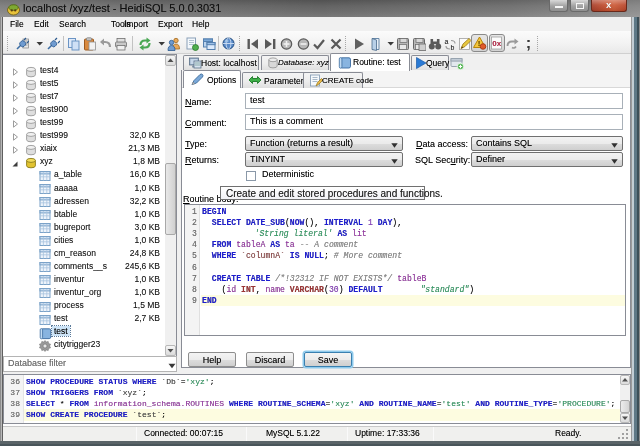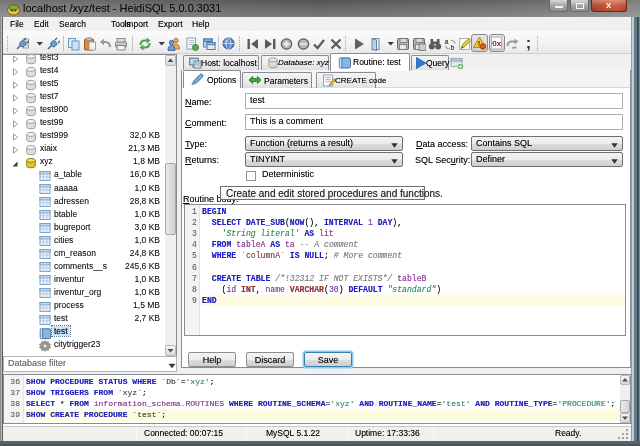--- a/index.html
+++ b/index.html
@@ -3,21 +3,21 @@
 *{margin:0;padding:0;box-sizing:border-box;}
 html,body{width:640px;height:446px;overflow:hidden;}
 body{font-family:"Liberation Sans",sans-serif;font-size:9px;text-shadow:0 0 0.4px rgba(0,0,0,0.4);background:#fff;position:relative;color:#000;}
 .abs{position:absolute;white-space:nowrap;}
 .mono{font-family:"Liberation Mono",monospace;}
 .k{color:#1c1cd2;font-weight:bold;}
 .t{color:#9c3333;font-weight:bold;}
 .i{color:#9a35a8;}
 .q{color:#8c4040;}
 .n{color:#8a3ec2;}
-.s{color:#2f9e64;font-style:italic;}
+.s{color:#2f9e64;font-style:italic;margin-left:33px;}
 .c{color:#8a8a8a;font-style:italic;}
 .kq{color:#1c1cd2;font-weight:bold;}
 .iq{color:#9a35a8;}
 .sq{color:#2f9e64;}
 .bq{color:#4a4a4a;}
 </style></head><body>
 
 <div class="abs" style="left:0;top:0;width:640px;height:446px;background:#f0f0f0;"></div>
 <div class="abs" style="left:0;top:0;width:3px;height:446px;background:linear-gradient(90deg,#8c8c8c 0 1px,#b8b8b8 1px 2px,#5f5f5f 2px 3px);"></div>
 <div class="abs" style="left:631px;top:17px;width:9px;height:429px;background:linear-gradient(90deg,#9a9a9a 0 1px,#c2cdd4 1px 3px,#5e7886 3px 6px,#3c4f58 6px 8px,#8a8a8a 8px 9px);"></div>
@@ -204,30 +204,20 @@
   </svg>
 <svg class="abs" style="left:505px;top:37px" width="14" height="14" viewBox="0 0 14 14">
     <path d="M2.5 9 Q2.5 4.5 7 4.5 L10.5 4.5" fill="none" stroke="#9a9a9a" stroke-width="1.8"></path>
     <path d="M9.5 1.5 L13.5 4.5 L9.5 7.5 z" fill="#9a9a9a"></path>
     <path d="M11 9.5 q-1.5 2.5 -4 1" fill="none" stroke="#9a9a9a" stroke-width="1.5"></path>
   </svg>
 <div class="abs" style="left:537px;top:36px;width:1px;height:15px;border-left:1px dotted #a8a8a8;"></div>
 <span class="abs" style="left:526px;top:34px;font-size:15px;font-weight:bold;color:#383838;">;</span>
 <div class="abs" style="left:3px;top:54px;width:174px;height:318px;background:#fff;border:1px solid #898c95;border-left:none;"></div>
 <div class="abs" style="left:3px;top:0;width:162px;height:372px;overflow:hidden;font-size:8.5px;">
-<div style="position:absolute;left:0;top:52.0px;width:160px;height:13.05px;">
-      <svg style="position:absolute;left:9px;top:3px" width="7" height="8" viewBox="0 0 7 8">
-        <path d="M1.5 0.8 L5.5 4 L1.5 7.2 z" fill="none" stroke="#9c9c9c" stroke-width="1"></path>
-      </svg>
-      <span style="position:absolute;left:22px;top:0.5px;"><svg width="12" height="12" viewBox="0 0 12 12">
-          <path d="M1.6 3.4 v5.4 a4.4 2.0 0 0 0 8.8 0 v-5.4" fill="#dedede" stroke="#9a9a9a" stroke-width="0.9"></path>
-          <ellipse cx="6" cy="3.4" rx="4.4" ry="2.0" fill="#f0f0f0" stroke="#9a9a9a" stroke-width="0.9"></ellipse>
-        </svg></span>
-      <span style="position:absolute;left:37px;top:0;color:#1a1a1a;">test3</span>
-    </div>
 <div style="position:absolute;left:0;top:65.0px;width:160px;height:13.05px;">
       <svg style="position:absolute;left:9px;top:3px" width="7" height="8" viewBox="0 0 7 8">
         <path d="M1.5 0.8 L5.5 4 L1.5 7.2 z" fill="none" stroke="#9c9c9c" stroke-width="1"></path>
       </svg>
       <span style="position:absolute;left:22px;top:0.5px;"><svg width="12" height="12" viewBox="0 0 12 12">
           <path d="M1.6 3.4 v5.4 a4.4 2.0 0 0 0 8.8 0 v-5.4" fill="#dedede" stroke="#9a9a9a" stroke-width="0.9"></path>
           <ellipse cx="6" cy="3.4" rx="4.4" ry="2.0" fill="#f0f0f0" stroke="#9a9a9a" stroke-width="0.9"></ellipse>
         </svg></span>
       <span style="position:absolute;left:37px;top:0;color:#1a1a1a;">test4</span>
     </div>
@@ -328,21 +318,21 @@
     </div>
 <div style="position:absolute;left:0;top:195.6px;width:160px;height:13.05px;">
       <span style="position:absolute;left:36px;top:0.5px;"><svg width="12" height="12" viewBox="0 0 12 12">
           <rect x="1" y="1.5" width="10" height="9" fill="#eef4fb" stroke="#7ba2c8" stroke-width="1"></rect>
           <rect x="1" y="1.5" width="10" height="2.4" fill="#cfe0f2" stroke="#7ba2c8" stroke-width="1"></rect>
           <line x1="4.4" y1="2" x2="4.4" y2="10.5" stroke="#a8c4de" stroke-width="0.8"></line>
           <line x1="7.8" y1="2" x2="7.8" y2="10.5" stroke="#a8c4de" stroke-width="0.8"></line>
           <line x1="1" y1="6.8" x2="11" y2="6.8" stroke="#a8c4de" stroke-width="0.8"></line>
         </svg></span>
       <span style="position:absolute;left:51px;top:0;color:#1a1a1a;">adressen</span>
-      <span style="position:absolute;right:3px;top:0;color:#1a1a1a;">28,8 KB</span>
+      <span style="position:absolute;right:3px;top:0;color:#1a1a1a;">32,2 KB</span>
     </div>
 <div style="position:absolute;left:0;top:208.6px;width:160px;height:13.05px;">
       <span style="position:absolute;left:36px;top:0.5px;"><svg width="12" height="12" viewBox="0 0 12 12">
           <rect x="1" y="1.5" width="10" height="9" fill="#eef4fb" stroke="#7ba2c8" stroke-width="1"></rect>
           <rect x="1" y="1.5" width="10" height="2.4" fill="#cfe0f2" stroke="#7ba2c8" stroke-width="1"></rect>
           <line x1="4.4" y1="2" x2="4.4" y2="10.5" stroke="#a8c4de" stroke-width="0.8"></line>
           <line x1="7.8" y1="2" x2="7.8" y2="10.5" stroke="#a8c4de" stroke-width="0.8"></line>
           <line x1="1" y1="6.8" x2="11" y2="6.8" stroke="#a8c4de" stroke-width="0.8"></line>
         </svg></span>
       <span style="position:absolute;left:51px;top:0;color:#1a1a1a;">btable</span>
@@ -512,21 +502,21 @@
         <path d="M2 11.5 L4.8 10.8 L3 9 z" fill="#c0c0c0" stroke="#808080" stroke-width="0.5"></path>
       </svg></span>
     <span class="abs" style="left:23px;top:3.5px;font-size:8.5px;">Options</span>
   </div>
 <div class="abs" style="left:242px;top:72px;width:70px;height:16px;background:linear-gradient(180deg,#f4f4f4,#ededed 55%,#dfdfdf);border:1px solid #898c95;border-bottom:none;border-radius:2px 2px 0 0;z-index:4;">
     <span class="abs" style="left:5px;top:1px;"><svg width="14" height="12" viewBox="0 0 14 12">
         <path d="M4.5 1.5 L1 5 L4.5 8.5 V6.5 H9.5 V8.5 L13 5 L9.5 1.5 V3.5 H4.5 z" fill="#3fae49" stroke="#1a7a24" stroke-width="0.9" transform="translate(0,1)"></path>
       </svg></span>
     <span class="abs" style="left:21px;top:2.5px;font-size:8.5px;">Parameters</span>
   </div>
-<div class="abs" style="left:316px;top:72px;width:60px;height:16px;background:linear-gradient(180deg,#f4f4f4,#ededed 55%,#dfdfdf);border:1px solid #898c95;border-bottom:none;border-radius:2px 2px 0 0;z-index:4;padding-left:31px;">
+<div class="abs" style="left:303px;top:72px;width:60px;height:16px;background:linear-gradient(180deg,#f4f4f4,#ededed 55%,#dfdfdf);border:1px solid #898c95;border-bottom:none;border-radius:2px 2px 0 0;z-index:4;padding-left:31px;">
     <span class="abs" style="left:5px;top:1px;"><svg width="14" height="13" viewBox="0 0 14 13">
         <rect x="1.5" y="1" width="9" height="11" fill="#f6f9fc" stroke="#8aa0b8" stroke-width="0.9"></rect>
         <line x1="3.5" y1="3.5" x2="8.5" y2="3.5" stroke="#a8b8c8"></line>
         <line x1="3.5" y1="5.5" x2="8.5" y2="5.5" stroke="#a8b8c8"></line>
         <line x1="3.5" y1="7.5" x2="8.5" y2="7.5" stroke="#a8b8c8"></line>
         <path d="M7 12 L8.5 8.5 L12.5 4.5 L14 6 L10 10 z" fill="#e8b84a" stroke="#9a7a18" stroke-width="0.7"></path>
       </svg></span>
     <span class="abs" style="left:18px;top:2.5px;font-size:8px;">CREATE code</span>
   </div>
 <span class="abs" style="left:185px;top:97px;"><span style="text-decoration:underline;">N</span>ame:</span>

